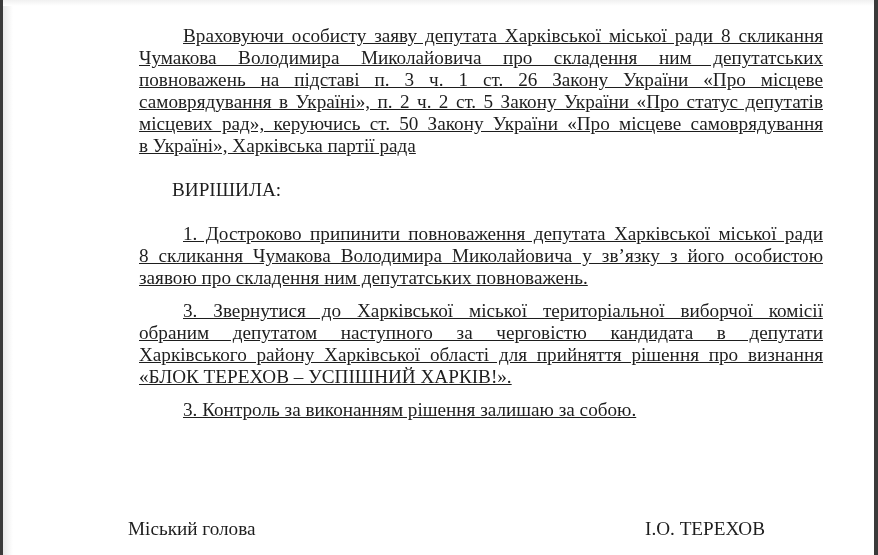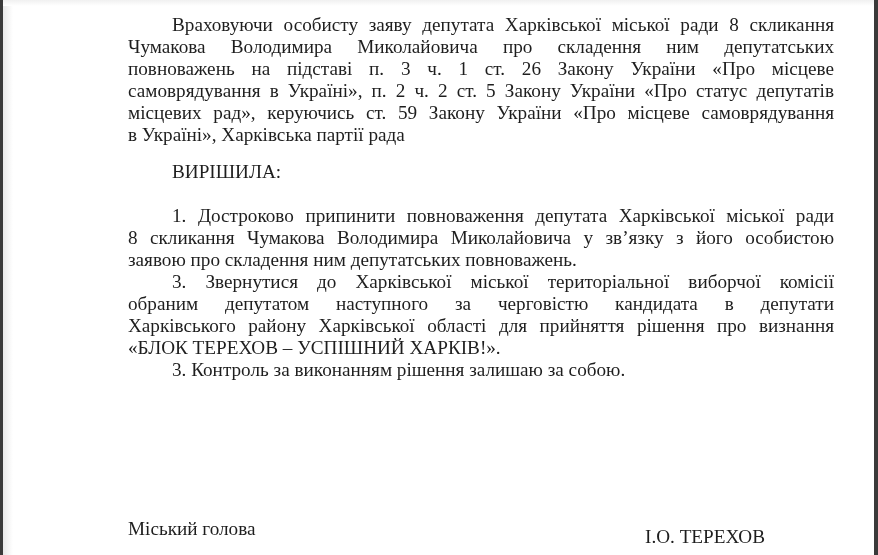--- a/index.html
+++ b/index.html
@@ -33,70 +33,71 @@
     }
     .page {
       position: absolute;
       left: 128px;
       top: 14px;
       width: 706px;
       font-size: 19.2px;
       line-height: 22px;
     }
     .p {
-      margin: 0;
+      margin: 11px;
       text-align: justify;
+      text-decoration: underline;
     }
     .line {
       display: block;
       height: 22px;
       white-space: nowrap;
       text-align: justify;
       text-align-last: justify;
     }
     .line.last {
       text-align-last: left;
     }
     .indent {
       padding-left: 44px;
     }
     .resolved {
-      margin-top: 15px;
+      margin-top: 22px;
       margin-bottom: 22px;
       padding-left: 44px;
       height: 22px;
       line-height: 22px;
     }
     .gap-sig {
       position: absolute;
       top: 518px;
       left: 128px;
       width: 646px;
       font-size: 19.2px;
       line-height: 22px;
     }
     .sig-title { position: absolute; left: 0; top: 0; white-space: nowrap; }
-    .sig-name { position: absolute; left: 517px; top: 8px; white-space: nowrap; }
+    .sig-name { position: absolute; left: 517px; top: 0; white-space: nowrap; }
   </style>
 </head>
 <body>
 
 <div class="frame-left"></div>
 <div class="frame-left-shade"></div>
 <div class="frame-right"></div>
 <div class="page-top-shade"></div>
 
 <div class="page">
 
   <div class="p">
     <span class="line indent">Враховуючи особисту заяву депутата Харківської міської ради 8 скликання</span>
     <span class="line">Чумакова Володимира Миколайовича про складення ним депутатських</span>
     <span class="line">повноважень на підставі п. 3 ч. 1 ст. 26 Закону України «Про місцеве</span>
     <span class="line">самоврядування в Україні», п. 2 ч. 2 ст. 5 Закону України «Про статус депутатів</span>
-    <span class="line">місцевих рад», керуючись ст. 59 Закону України «Про місцеве самоврядування</span>
+    <span class="line">місцевих рад», керуючись ст. 50 Закону України «Про місцеве самоврядування</span>
     <span class="line last">в Україні», Харківська партії рада</span>
   </div>
 
   <div class="resolved">ВИРІШИЛА:</div>
 
   <div class="p">
     <span class="line indent">1. Достроково припинити повноваження депутата Харківської міської ради</span>
     <span class="line">8 скликання Чумакова Володимира Миколайовича у зв’язку з його особистою</span>
     <span class="line last">заявою про складення ним депутатських повноважень.</span>
   </div>

